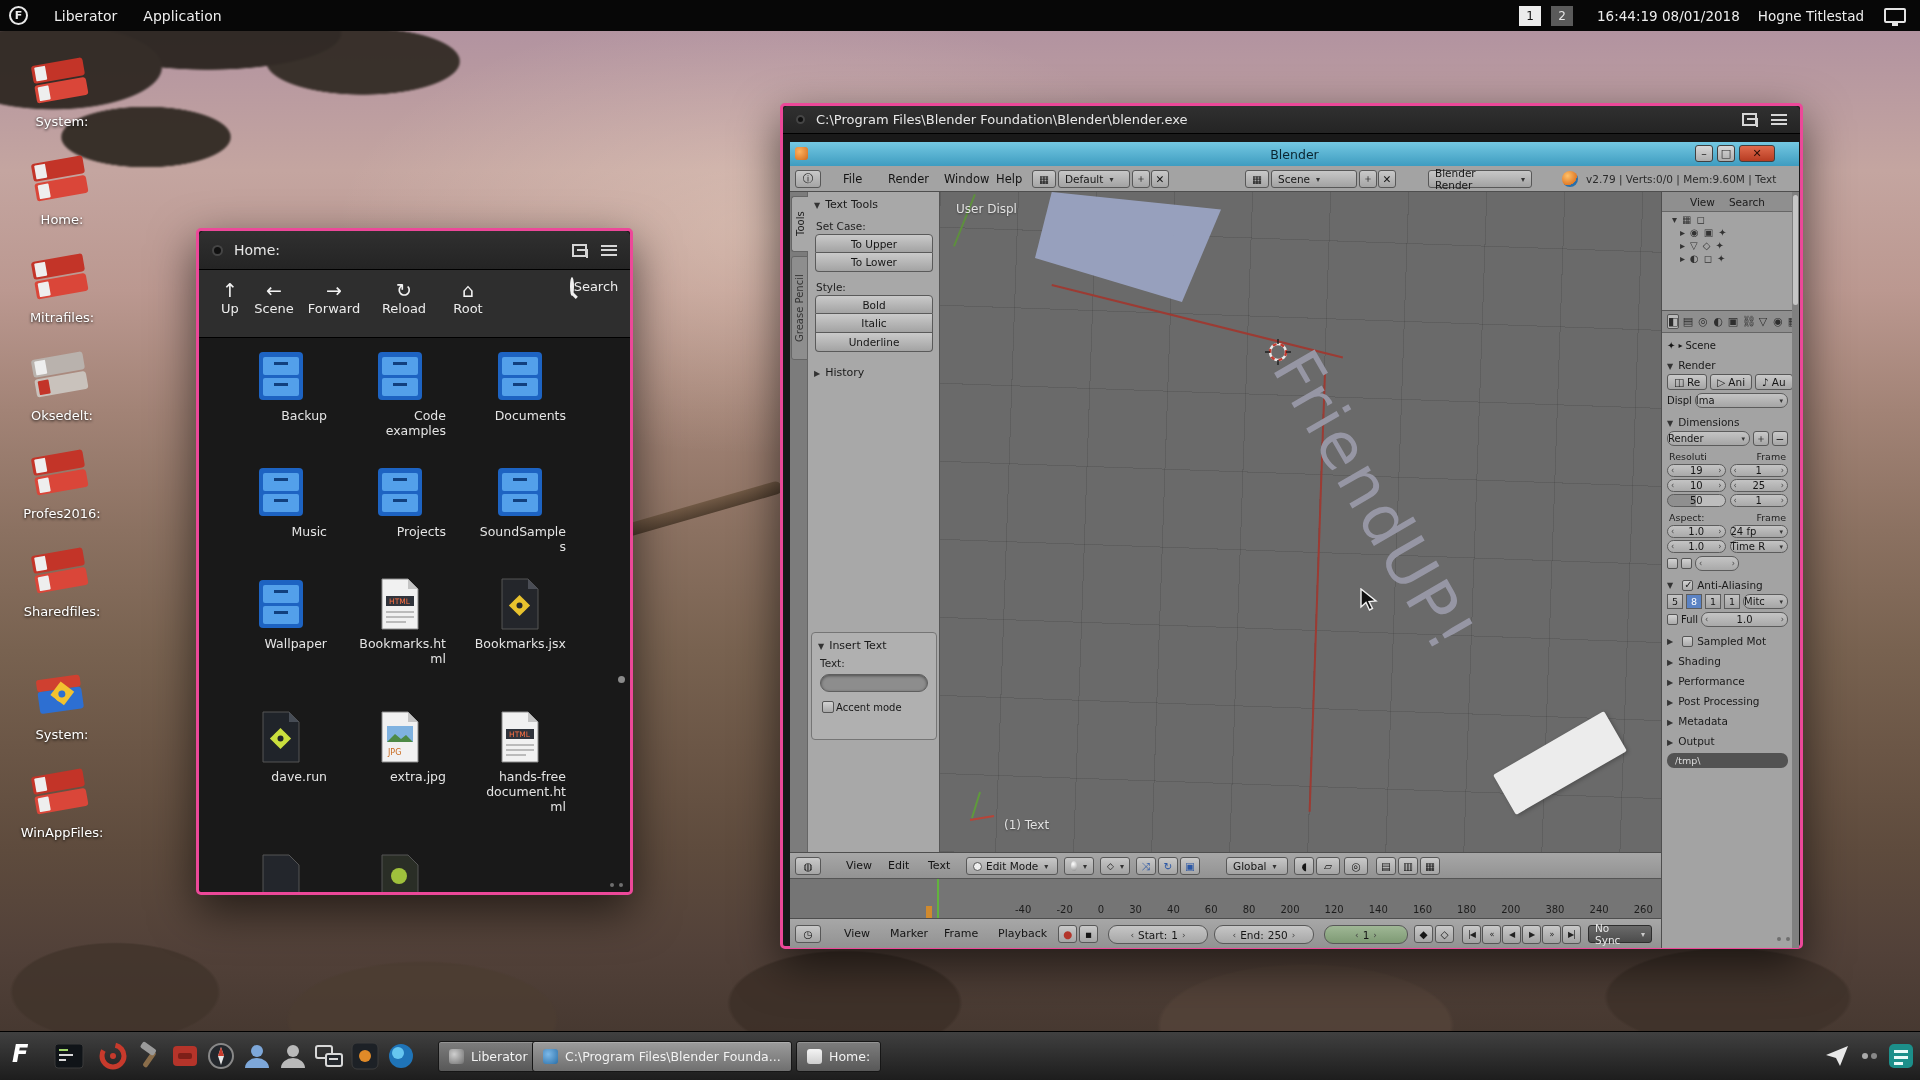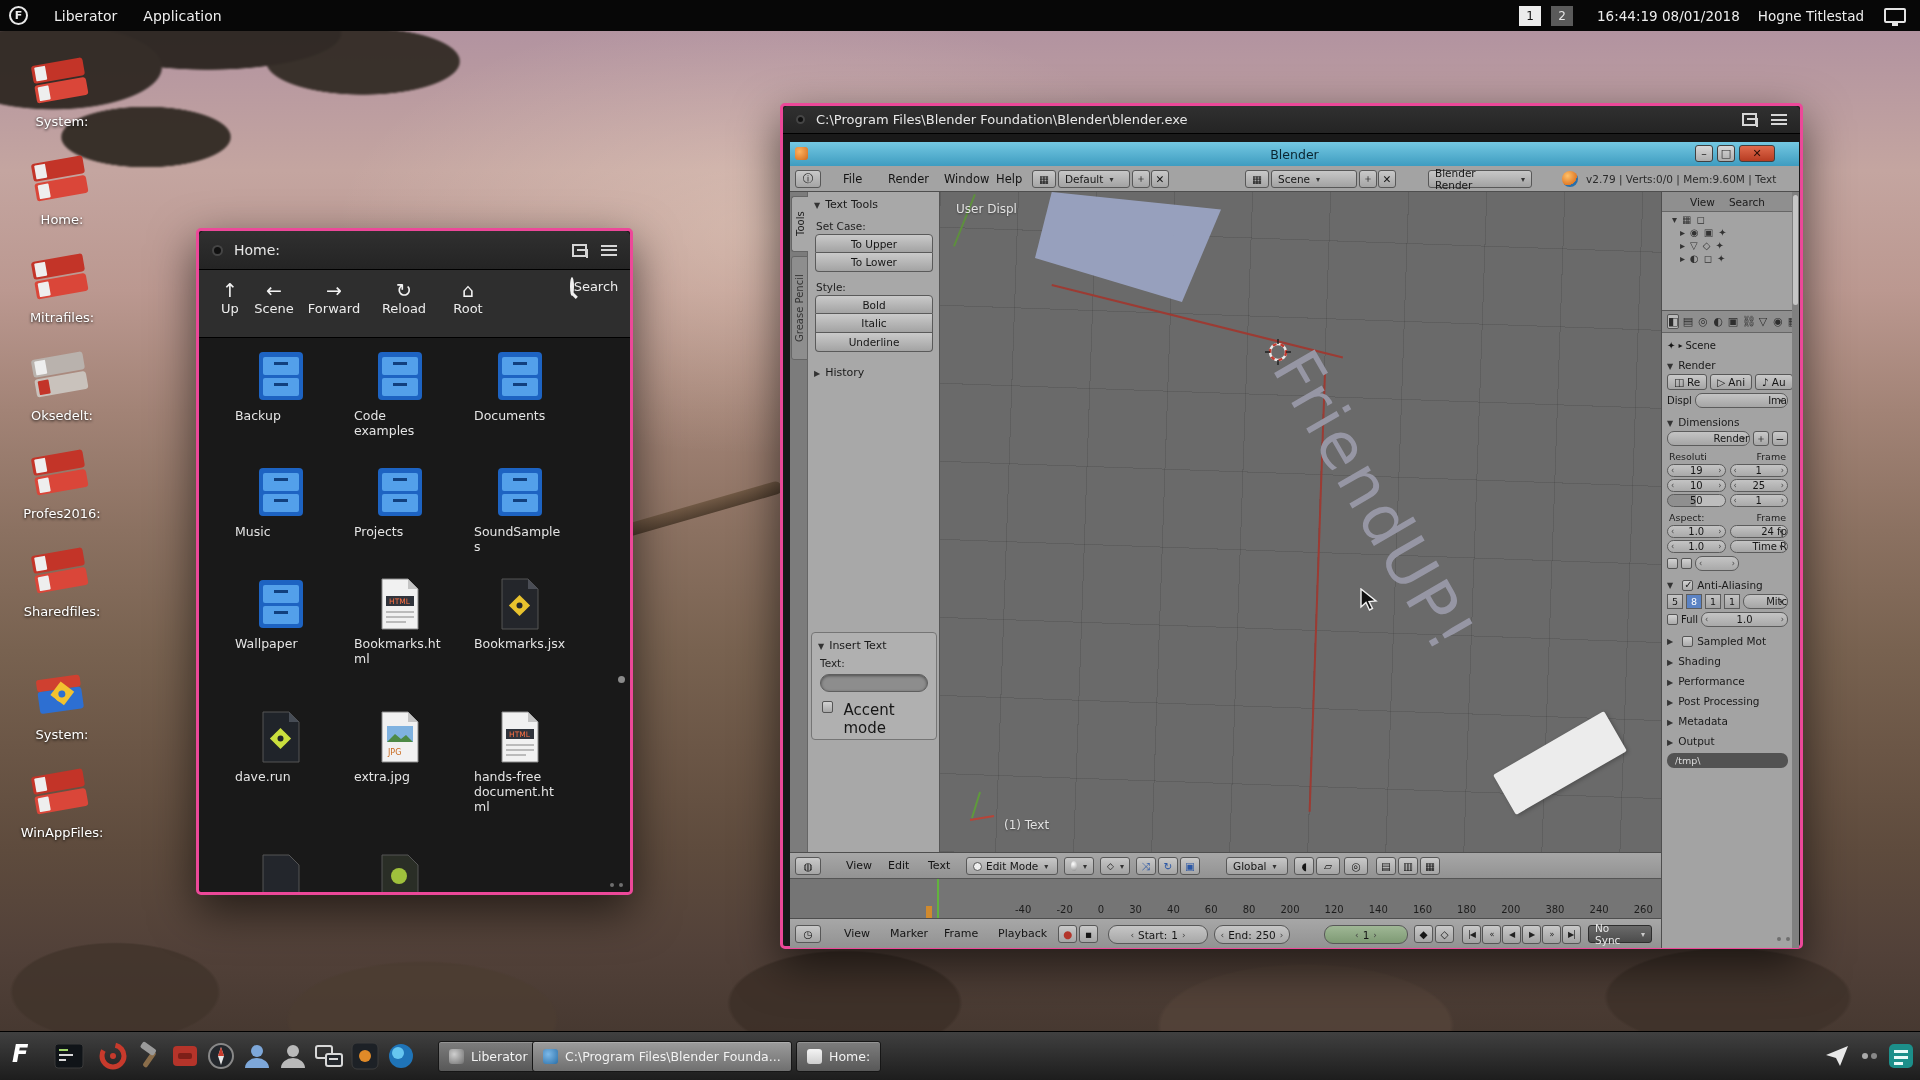--- a/index.html
+++ b/index.html
@@ -61,21 +61,21 @@
   .grip i{width:4px;height:4px;border-radius:50%;background:#6f6f6f}
 
   
   #fm{left:196px;top:228px;width:437px;height:667px;background:#141414;z-index:15}
   #fm-toolbar{position:absolute;top:39px;left:0;width:100%;height:68px;background:#2e2e2e;border-bottom:1px solid #000}
   .tbtn{position:absolute;top:9px;width:58px;text-align:center;color:#ececec;font-size:13px;cursor:default}
   .tbtn .ic{display:block;font-size:19px;line-height:22px;color:#f2f2f2}
   .mag{width:13px;height:13px;border:2px solid #f0f0f0;border-radius:50%;position:relative;margin:4px auto 5px}
   .mag::after{content:"";position:absolute;width:7px;height:2.5px;background:#f0f0f0;transform:rotate(45deg);right:-6px;bottom:-2px}
   #fm-body{position:absolute;top:107px;left:0;right:0;bottom:0;background:#191919;overflow:hidden;border-radius:0 0 5px 5px}
-  .file{position:absolute;width:92px;text-align:left;color:#e4e4e4;font-size:12.5px;line-height:1.18;overflow-wrap:anywhere}
+  .file{position:absolute;width:92px;text-align:right;color:#e4e4e4;font-size:12.5px;line-height:1.18;overflow-wrap:anywhere}
   .file svg{display:block;margin:0 auto 7px}
   .scrolldot{position:absolute;width:7px;height:7px;border-radius:50%;background:#8a8a8a}
 
   
   #bw{left:780px;top:103px;width:1023px;height:846px;background:#191919;z-index:20}
   #bw .wtitle{height:28px;font-size:13px}
   #bl{position:absolute;left:7px;top:36px;width:1009px;height:806px;background:#9f9f9f;
     font-size:11px;color:#161616;overflow:hidden}
   #bl-title{position:absolute;left:0;top:0;width:100%;height:24px;
     background:linear-gradient(#74c8e2,#3e9cc0);display:flex;align-items:center;justify-content:center;
@@ -116,21 +116,21 @@
   .pbtn{display:block;margin:0 7px;height:19px;border:1px solid #5a5a5a;
     background:linear-gradient(#cacaca,#a3a3a3);font-size:10.5px;color:#161616;
     display:flex;align-items:center;justify-content:center}
   .pbtn-top{border-radius:4px 4px 0 0}
   .pbtn-mid{border-top:none}
   .pbtn-bot{border-radius:0 0 4px 4px;border-top:none}
   #ipanel{position:absolute;left:3px;top:440px;width:126px;height:108px;background:#b0b0b0;
     border:1px solid #757575;border-radius:4px}
   .tinput{display:block;width:108px;height:18px;margin:3px auto 0;border-radius:9px;border:1px solid #5e5e5e;
     background:#8d8d8d;box-shadow:inset 0 1px 3px rgba(0,0,0,.45);font-size:10px;padding:0 8px;color:#111}
-  .chkrow{display:flex;align-items:flex-start;gap:10px;padding:9px 0 0 10px;font-size:15px}
+  .chkrow{display:flex;align-items:flex-end;gap:2px;padding:9px 0 0 10px;font-size:10px}
   .chk{width:12px;height:12px;border:1px solid #555;border-radius:2px;background:linear-gradient(#d2d2d2,#a8a8a8)}
 
   
   #vp{position:absolute;left:150px;top:50px;width:721px;height:660px;background:#6a6a6a;overflow:hidden}
   #vp .grid{position:absolute;inset:0;
     background:
       repeating-linear-gradient(92deg, rgba(35,35,35,.16) 0 1px, transparent 1px 78px),
       repeating-linear-gradient(2deg, rgba(35,35,35,.16) 0 1px, transparent 1px 78px)}
   .vp-label{position:absolute;color:#e2e2e2;font-size:12px;text-shadow:0 1px 2px rgba(0,0,0,.4)}
   .quad{position:absolute;left:95px;top:0;width:186px;height:110px;background:#9aa3c2;opacity:.95;
@@ -177,21 +177,21 @@
   .prow{display:flex;align-items:center;gap:3px;margin-top:3px}
   .phead2{font-size:10.5px;color:#1a1a1a;margin-top:8px}
   .pnum{flex:1;height:15px;background:linear-gradient(#c4c4c4,#a9a9a9);border:1px solid #5c5c5c;
     border-radius:7px;display:flex;align-items:center;justify-content:center;font-size:10px;position:relative}
   .pnum::before{content:"‹";position:absolute;left:3px;font-size:8px;color:#444}
   .pnum::after{content:"›";position:absolute;right:3px;font-size:8px;color:#444}
   .pslider{flex:1;height:15px;border:1px solid #5c5c5c;border-radius:7px;font-size:10px;
     display:flex;align-items:center;justify-content:center;
     background:linear-gradient(90deg,#8f8f8f 0 50%,#bdbdbd 50%)}
   .pdrop{flex:1;height:15px;background:linear-gradient(#c4c4c4,#a5a5a5);border:1px solid #5c5c5c;
-    border-radius:7px;display:flex;align-items:center;justify-content:flex-end;font-size:10px;position:relative}
+    border-radius:7px;display:flex;align-items:center;justify-content:flex-start;font-size:10px;position:relative}
   .pdrop::after{content:"▾";position:absolute;right:4px;font-size:7px;color:#333}
   .pchk{width:11px;height:11px;border:1px solid #555;border-radius:2px;background:linear-gradient(#d2d2d2,#aaa);
     position:relative;flex:none}
   .pchk-on::after{content:"✓";position:absolute;left:1px;top:-2px;font-size:10px;color:#222}
   .seg{width:16px;height:15px;border:1px solid #5c5c5c;background:linear-gradient(#c4c4c4,#a2a2a2);
     display:flex;align-items:center;justify-content:center;font-size:9.5px}
   .seg-a{background:#5b83c4;color:#fff}
   .pgrid{display:flex;gap:4px;margin-top:2px}
   .pcol{flex:1;display:flex;flex-direction:column;gap:2px}
   .plbls{display:flex;justify-content:space-between;font-size:9.5px;color:#222;margin-top:5px;padding:0 2px}
@@ -664,21 +664,21 @@
         <span class="hitem" style="left:54px;top:8px">View</span>
         <span class="hitem" style="left:100px;top:8px">Marker</span>
         <span class="hitem" style="left:154px;top:8px">Frame</span>
         <span class="hitem" style="left:208px;top:8px">Playback</span>
         <span class="bbtn hbtn" style="left:268px;width:19px;top:6px;color:#b3352a">●</span>
         <span class="bbtn hbtn" style="left:289px;width:19px;top:6px">▪</span>
         <span class="nfield" style="left:318px;width:100px;top:6px">
             <span>Start:</span>
             <span>1</span>
           </span>
-        <span class="nfield" style="left:424px;width:76px;top:6px">
+        <span class="nfield" style="left:424px;width:100px;top:6px">
             <span>End:</span>
             <span>250</span>
           </span>
         <span class="nfield curframe" style="left:534px;width:84px;top:6px">
             <span>1</span>
           </span>
         <span class="bbtn hbtn" style="left:624px;width:19px;top:6px">◆</span>
         <span class="bbtn hbtn" style="left:645px;width:19px;top:6px">◇</span>
         <span class="trbtn" style="left:672px;top:6px">|◀</span>
         <span class="trbtn" style="left:692px;top:6px">«</span>

